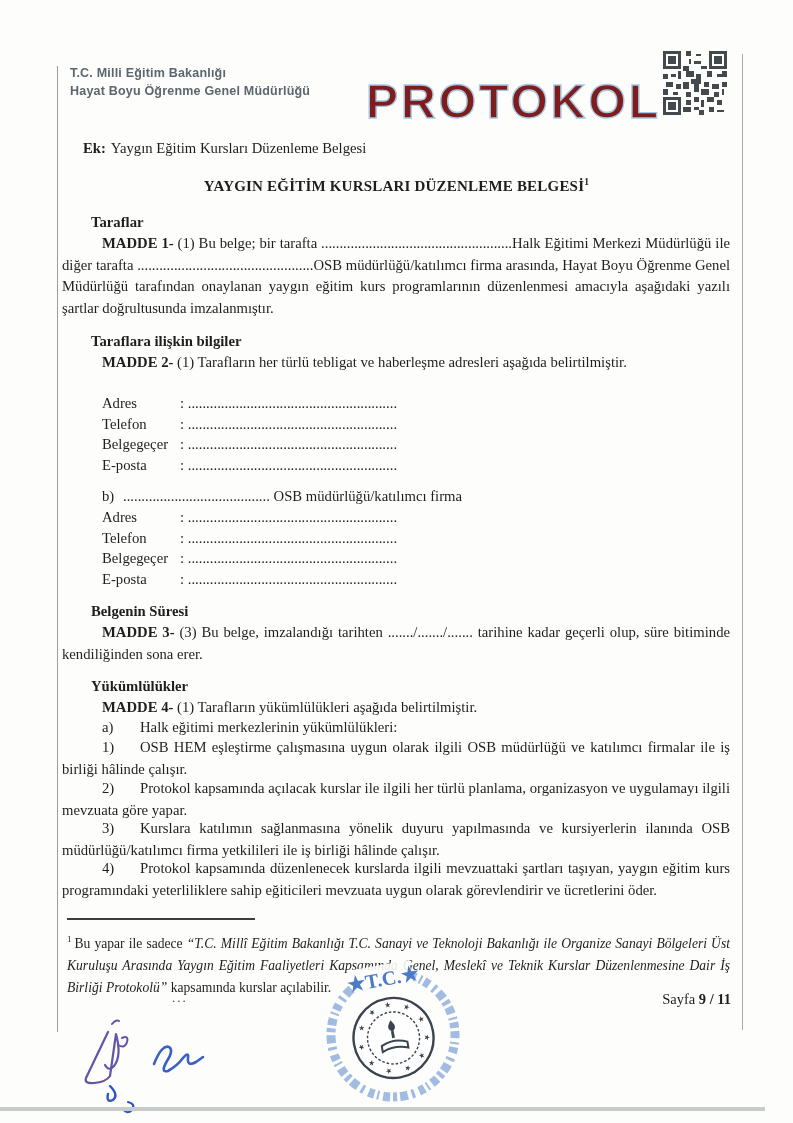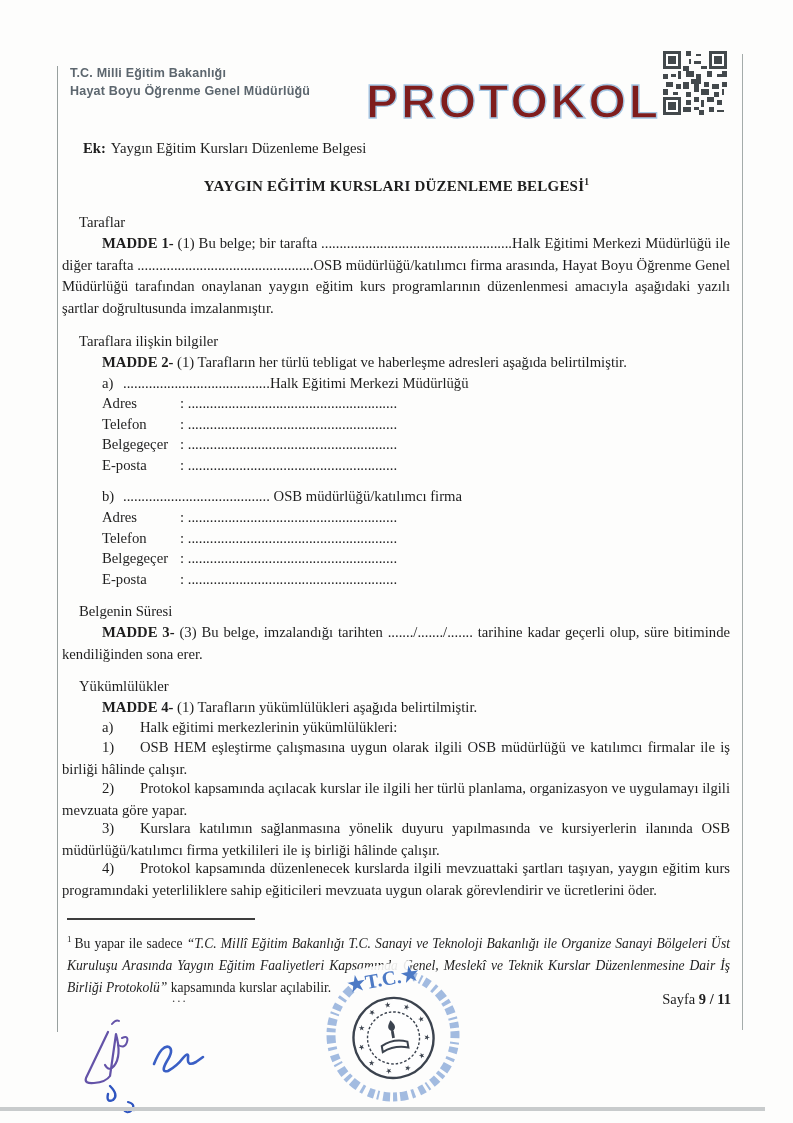--- a/index.html
+++ b/index.html
@@ -39,21 +39,21 @@
   .ek-line{position:absolute;left:83px;top:140px;font-size:14.7px;text-align:center;}
   .ek-line b{margin-right:5px;}
   .doc-title{
     position:absolute;left:0;top:177px;width:100%;
     text-align:center;font-weight:bold;font-size:15px;letter-spacing:.2px;
   }
   .doc-title sup{font-size:9.5px;}
 
   
   .blk{position:absolute;left:62px;width:668px;font-size:14.7px;line-height:21.5px;}
-  .h{font-weight:normal;margin-left:17px;}
+  .h{font-weight:bold;margin-left:29px;}
   .para{text-align:justify;text-indent:40px;margin:0;}
   .mlabel{font-weight:bold;}
   .marker{display:inline-block;width:38px;text-indent:0;}
   .marker-sm{display:inline-block;width:21px;text-indent:0;}
   .fields{line-height:20.5px;}
   .field-row{padding-left:40px;}
   .field-label{display:inline-block;width:78px;}
   .bold-line{font-weight:normal;}
 
   
@@ -142,21 +142,20 @@
   <div class="doc-title">
     <span>YAYGIN EĞİTİM KURSLARI DÜZENLEME BELGESİ</span><sup>1</sup>
   </div>
 
   <div class="blk h" style="top:212px;">Taraflar</div>
   <p class="blk para" style="top:233px;"><span class="mlabel">MADDE 1-</span><span> (1) Bu belge; bir tarafta ....................................................Halk Eğitimi Merkezi Müdürlüğü ile diğer tarafta ................................................OSB müdürlüğü/katılımcı firma arasında, Hayat Boyu Öğrenme Genel Müdürlüğü tarafından onaylanan yaygın eğitim kurs programlarının düzenlenmesi amacıyla aşağıdaki yazılı şartlar doğrultusunda imzalanmıştır.</span></p>
 
   <div class="blk h" style="top:331px;">Taraflara ilişkin bilgiler</div>
   <p class="blk para" style="top:352px;"><span class="mlabel">MADDE 2-</span><span> (1) Tarafların her türlü tebligat ve haberleşme adresleri aşağıda belirtilmiştir.</span></p>
 
-  <p class="blk para" style="top:373px;"><span class="marker-sm">a)</span><span>........................................</span><span>Halk Eğitimi Merkezi Müdürlüğü</span></p>
   <div class="blk fields" style="top:393px;">
     <div class="field-row"><span class="field-label">Adres</span><span class="field-value">: .........................................................</span></div>
     <div class="field-row"><span class="field-label">Telefon</span><span class="field-value">: .........................................................</span></div>
     <div class="field-row"><span class="field-label">Belgegeçer</span><span class="field-value">: .........................................................</span></div>
     <div class="field-row"><span class="field-label">E-posta</span><span class="field-value">: .........................................................</span></div>
   </div>
 
   <p class="blk para" style="top:486px;"><span class="marker-sm">b)</span><span>........................................ </span><span>OSB müdürlüğü/katılımcı firma</span></p>
   <div class="blk fields" style="top:507px;">
     <div class="field-row"><span class="field-label">Adres</span><span class="field-value">: .........................................................</span></div>

